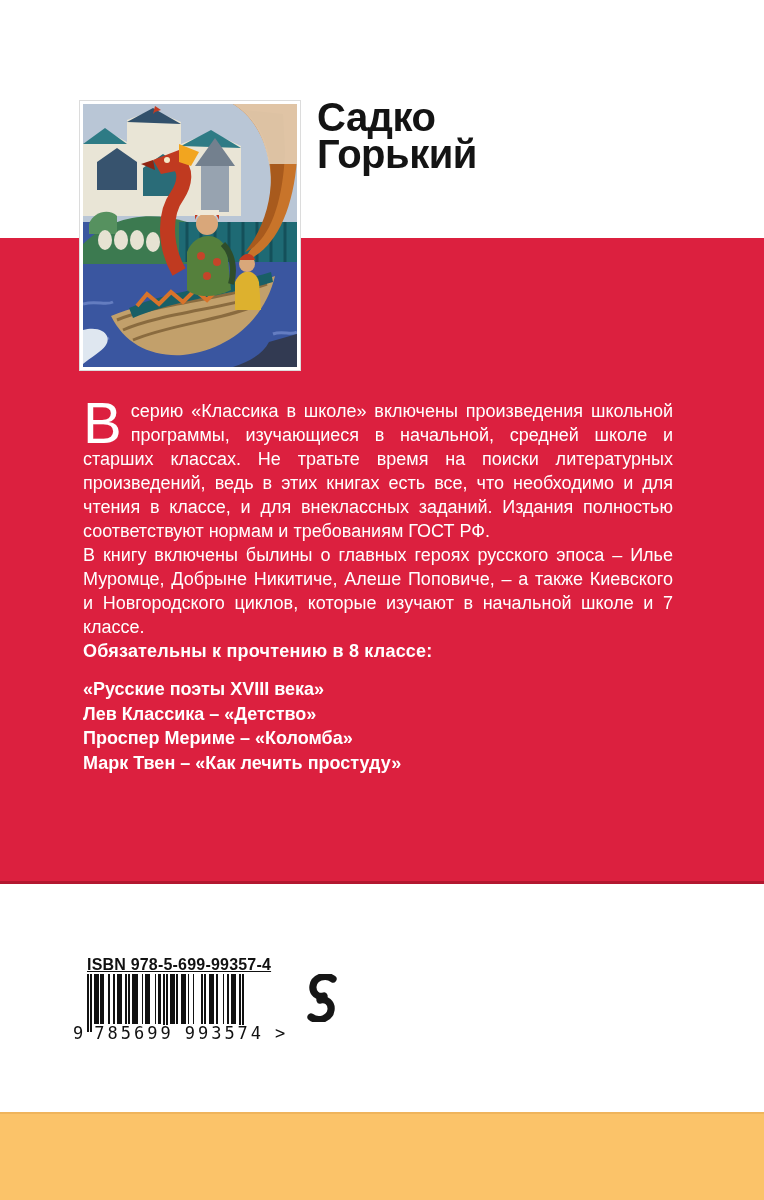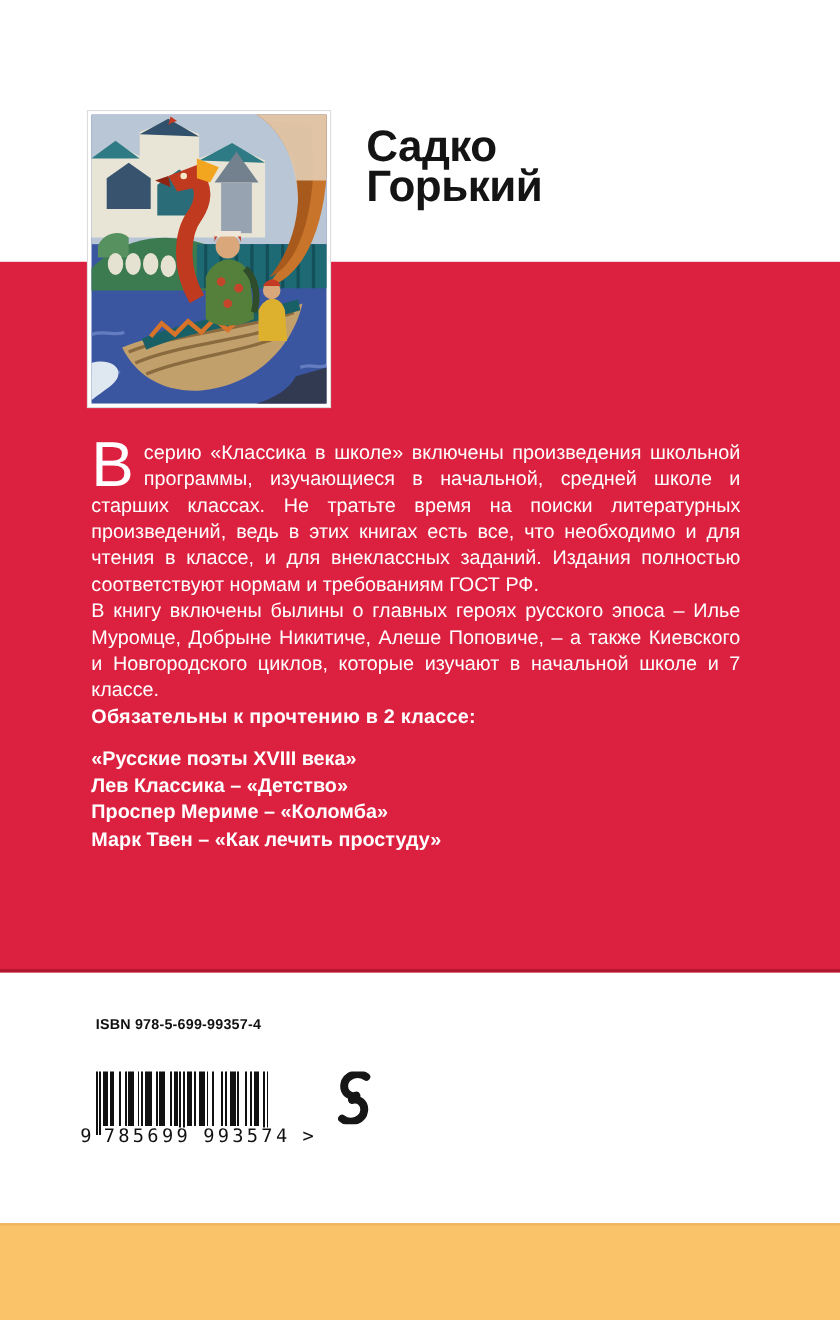--- a/index.html
+++ b/index.html
@@ -36,22 +36,22 @@
     float:left;font-size:58px;line-height:45px;padding:1px 9px 0 0;font-weight:400;
   }
   .rl-heading{
     margin:33px 0 0;font-size:18.5px;line-height:24px;font-weight:bold;letter-spacing:0.2px;
   }
   .reading-list{
     margin:14px 0 0;padding:0;list-style:none;font-size:18px;line-height:24.5px;font-weight:bold;
   }
   
   .isbn-label{
-    position:absolute;left:87px;top:923px;font-size:13px;font-weight:bold;
-    color:var(--barcode-ink,#111111);letter-spacing:0.2px;white-space:nowrap;
+    position:absolute;left:87px;top:956px;font-size:16px;font-weight:bold;
+    color:var(--barcode-ink,#111111);letter-spacing:0.2px;white-space:nowrap;text-decoration:underline;
   }
   .barcode-svg{position:absolute;left:87px;top:974px;fill:var(--barcode-ink,#111111);}
   .barcode-digits{
     position:absolute;left:72px;top:1025px;display:flex;gap:9px;
     font-family:"DejaVu Sans Mono",monospace;font-size:17px;line-height:17px;
     color:var(--barcode-ink,#111111);
   }
   .barcode-digits span{background:#ffffff;padding:0 1px;}
   .barcode-digits .grp{letter-spacing:3px;}
   .publisher-logo{position:absolute;left:306px;top:974px;width:32px;height:48px;}
@@ -144,33 +144,33 @@
       <g stroke="#6f87c9" stroke-width="3" opacity="0.8">
           <path d="M0,200 C14,196 22,202 30,198" fill="none"></path>
           <path d="M0,236 C10,232 18,238 26,234" fill="none"></path>
           <path d="M190,230 C200,226 208,232 214,228" fill="none"></path>
         </g>
       <path d="M0,226 C22,220 34,236 16,248 C8,254 2,258 0,260 Z" fill="#dfe7f0"></path>
       <path d="M186,238 L214,230 L214,263 L150,263 C166,258 180,250 186,238 Z" fill="#323a52"></path>
     </svg>
   </div>
 
-  <h1 class="book-title" style="margin:16px;">
+  <h1 class="book-title" style="margin:0;">
     <span>Садко</span>
     <span>Горький</span>
   </h1>
 
   <div class="red-band"></div>
 
   <div class="copy">
     <p>
       <span class="dropcap">В</span><span>серию «Классика в школе» включены произведения школьной программы, изучающиеся в начальной, средней школе и старших классах. Не тратьте время на поиски литературных произведений, ведь в этих книгах есть все, что необходимо и для чтения в классе, и для внеклассных заданий. Издания полностью соответствуют нормам и требованиям ГОСТ РФ.</span>
     </p>
     <p>В книгу включены былины о главных героях русского эпоса – Илье Муромце, Добрыне Никитиче, Алеше Поповиче, – а также Киевского и Новгородского циклов, которые изучают в начальной школе и 7 классе.</p>
-    <p class="rl-heading">Обязательны к прочтению в 2 классе:</p>
+    <p class="rl-heading">Обязательны к прочтению в 8 классе:</p>
     <ul class="reading-list">
         <li>«Русские поэты XVIII века»</li>
         <li>Лев Классика – «Детство»</li>
         <li>Проспер Мериме – «Коломба»</li>
         <li>Марк Твен – «Как лечить простуду»</li>
       </ul>
   </div>
 
   <div class="isbn-label">ISBN 978-5-699-99357-4</div>
 

